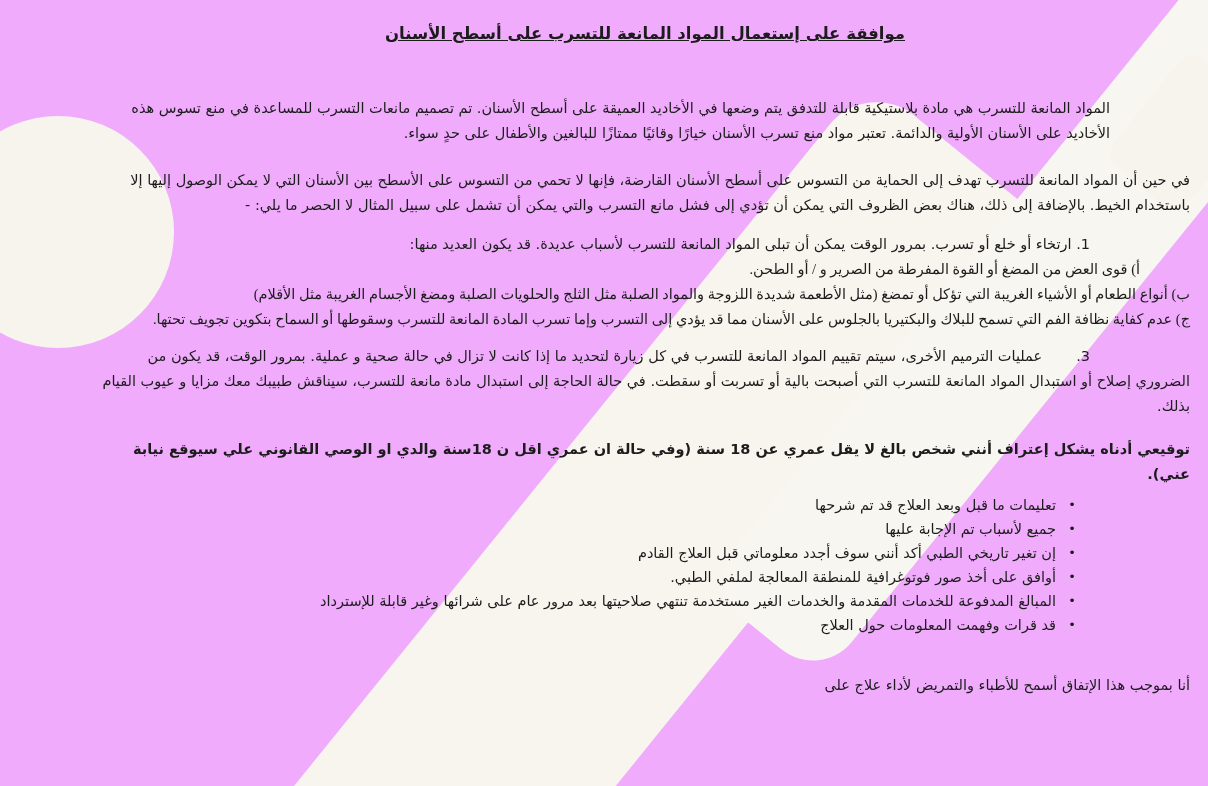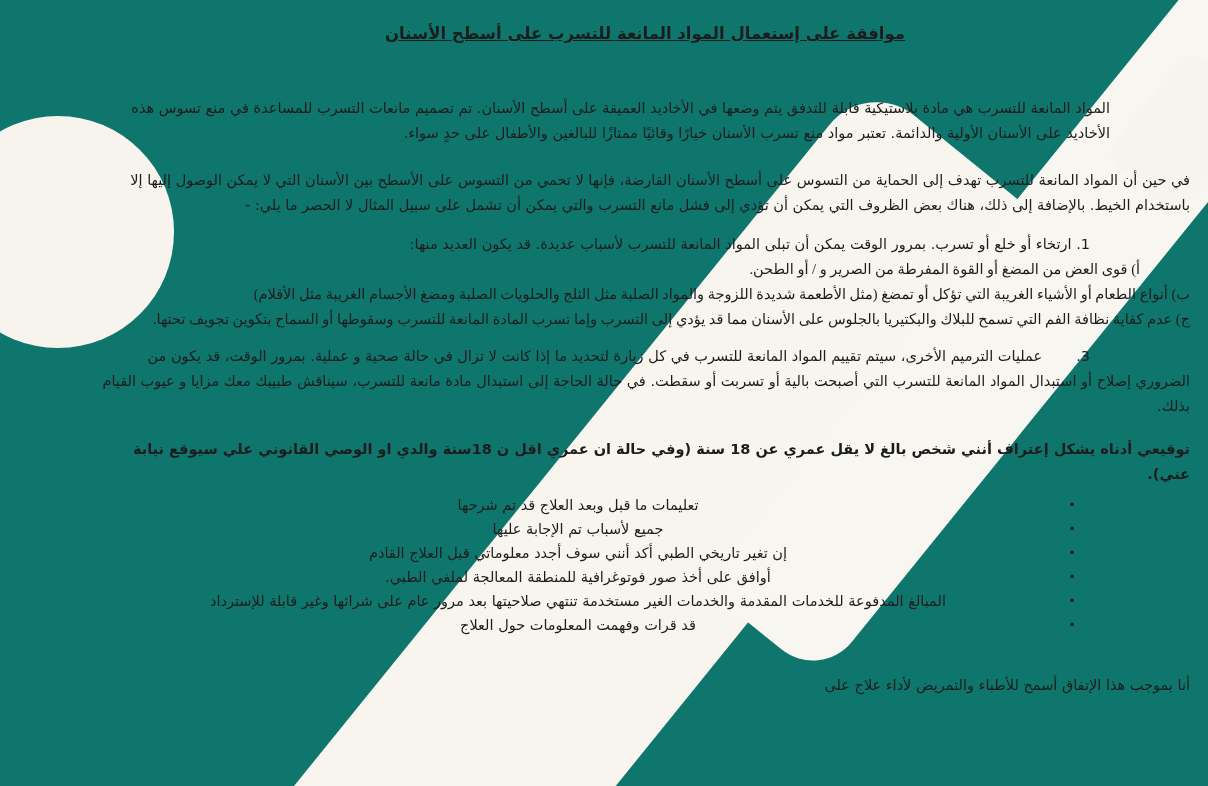--- a/index.html
+++ b/index.html
@@ -1,19 +1,19 @@
 <!DOCTYPE html>
 <html><head>
 <meta charset="utf-8">
 <style>
   html,body{margin:0;padding:0;background:#ffffff;}
   .page{
     position:relative;
     width:1208px;height:786px;
-    background:#0f766e;
+    background:#f0abfc;
     overflow:hidden;
     font-family:"DejaVu Sans","Liberation Serif",sans-serif;
     color:#1c1c1c;
   }
   
   .watermark{position:absolute;inset:0;z-index:0;}
   .wm{position:absolute;background:#f7f4ed;}
   .wm-circle{left:-58px;top:116px;width:232px;height:232px;border-radius:50%;}
   .wm-band1{left:150px;top:420px;width:1000px;height:250px;transform:rotate(-51deg);border-radius:60px;background:#f8f5ef;}
   .wm-band2{left:610px;top:240px;width:820px;height:150px;transform:rotate(-51deg);border-radius:50px;background:#f8f6f0;}
@@ -43,21 +43,20 @@
   .tab{display:inline-block;width:34px;}
   .sub{margin:0;font-family:Liberation Serif, serif;}
   .sub-a{margin-left:0;margin-right:50px;}
   .consent{margin:18px 0 0;font-weight:bold;}
   .bullets{margin:6px 0 0;padding:0;list-style:none;}
   .bullet{
     position:relative;
     margin:0 112px 0 0;
     padding:0 22px 0 0;
     line-height:24px;
-    text-align:center;
   }
   .bullet::before{
     content:"•";
     position:absolute;
     right:2px;top:0;
     font-size:13px;
   }
   .closing{margin:36px 0 16px;}
 </style>
 </head>

